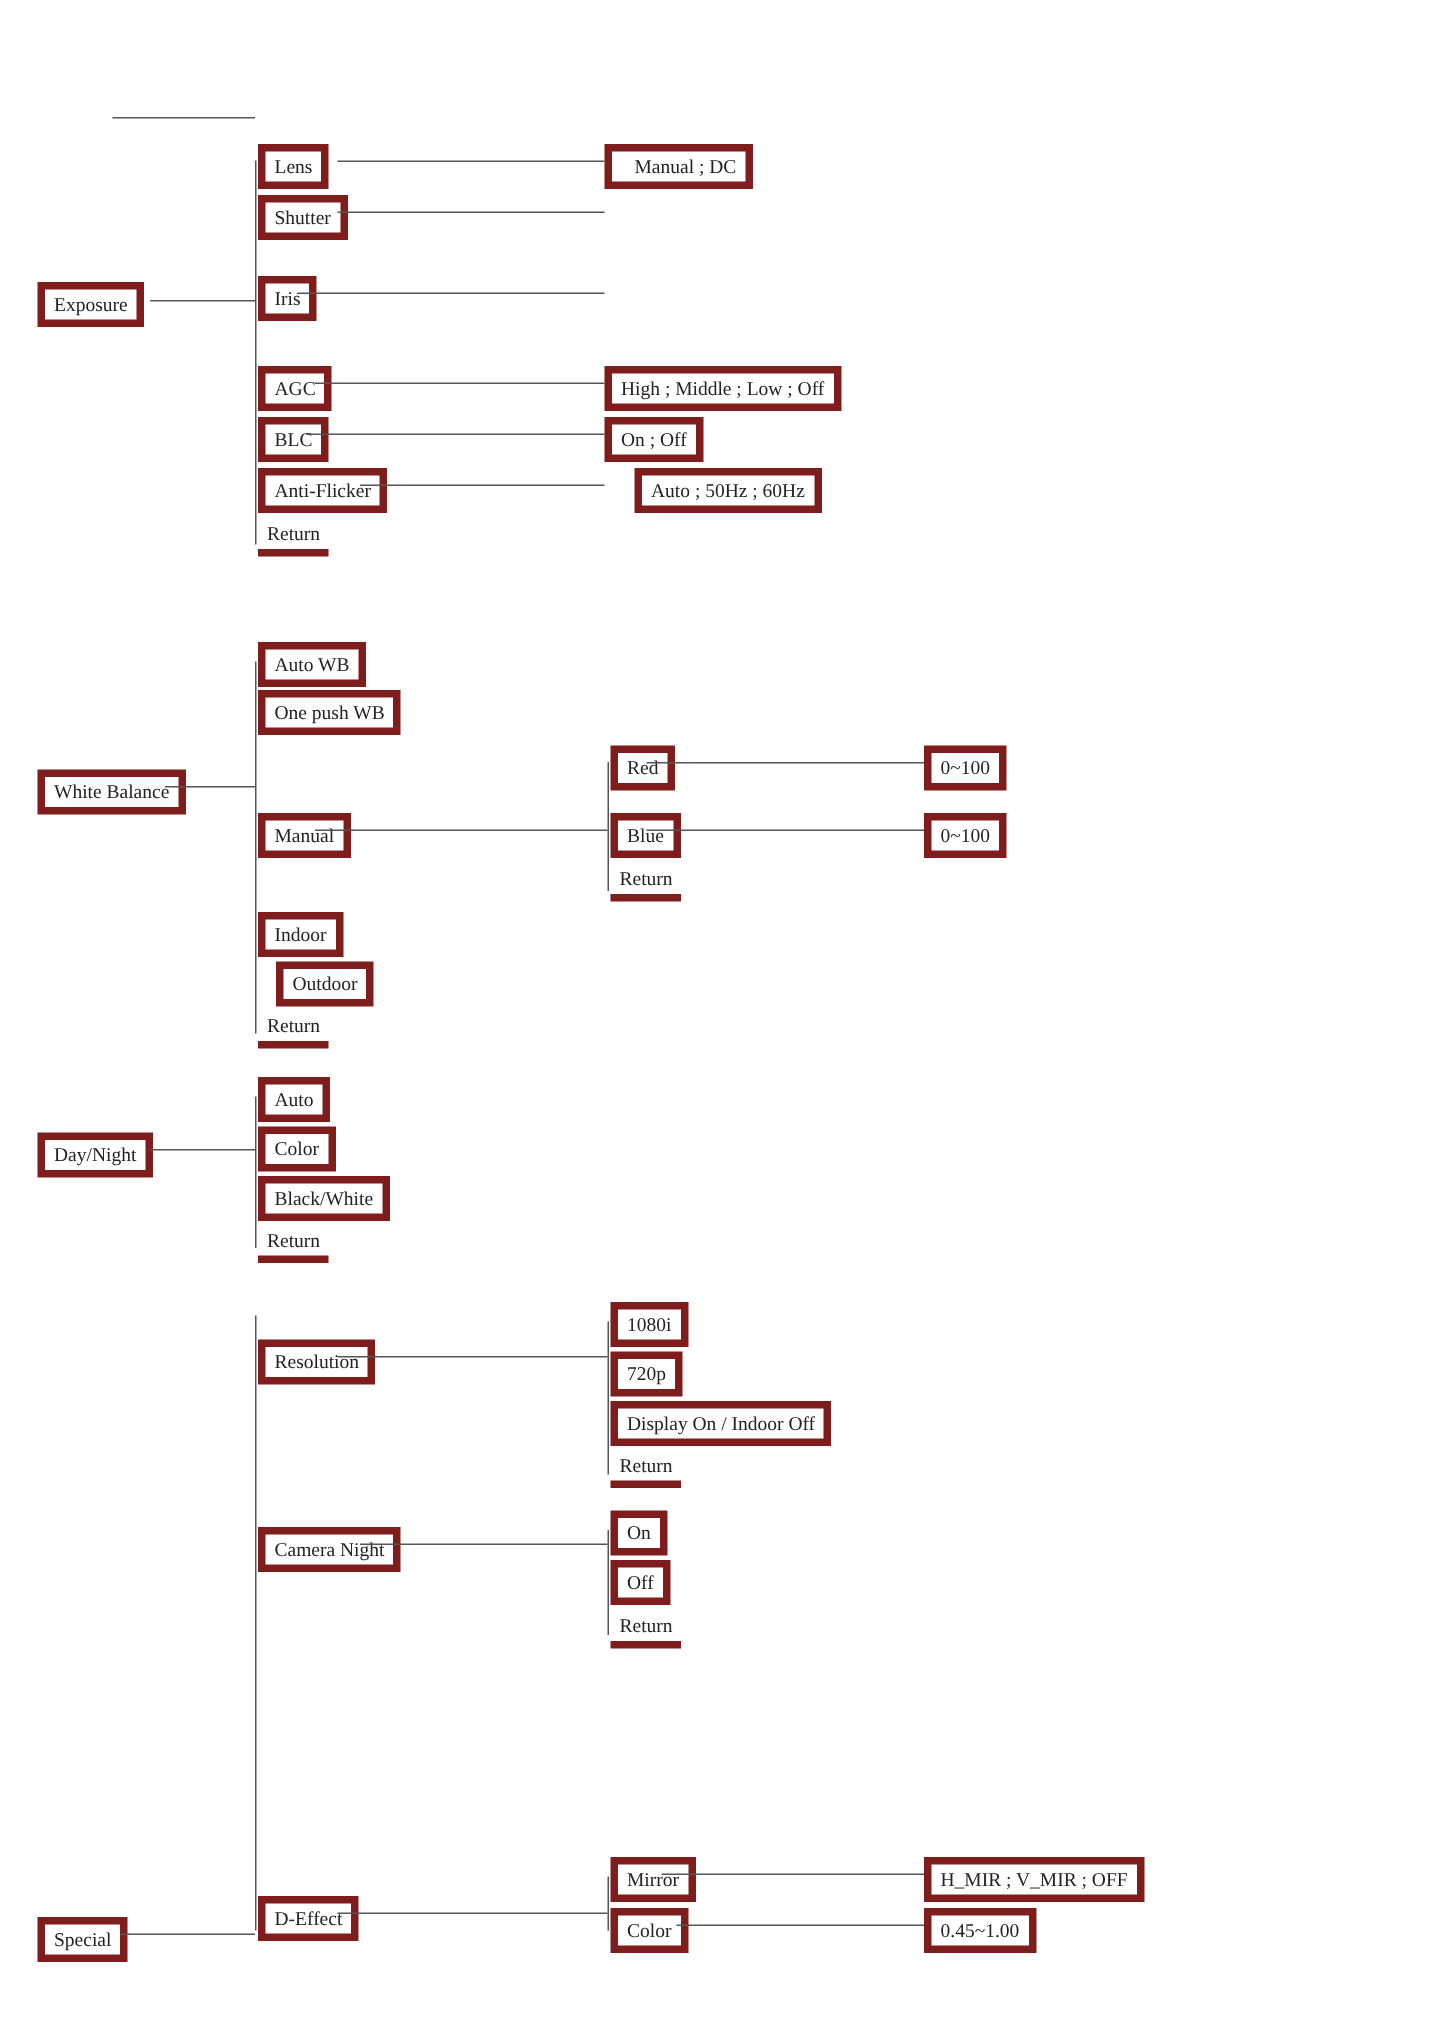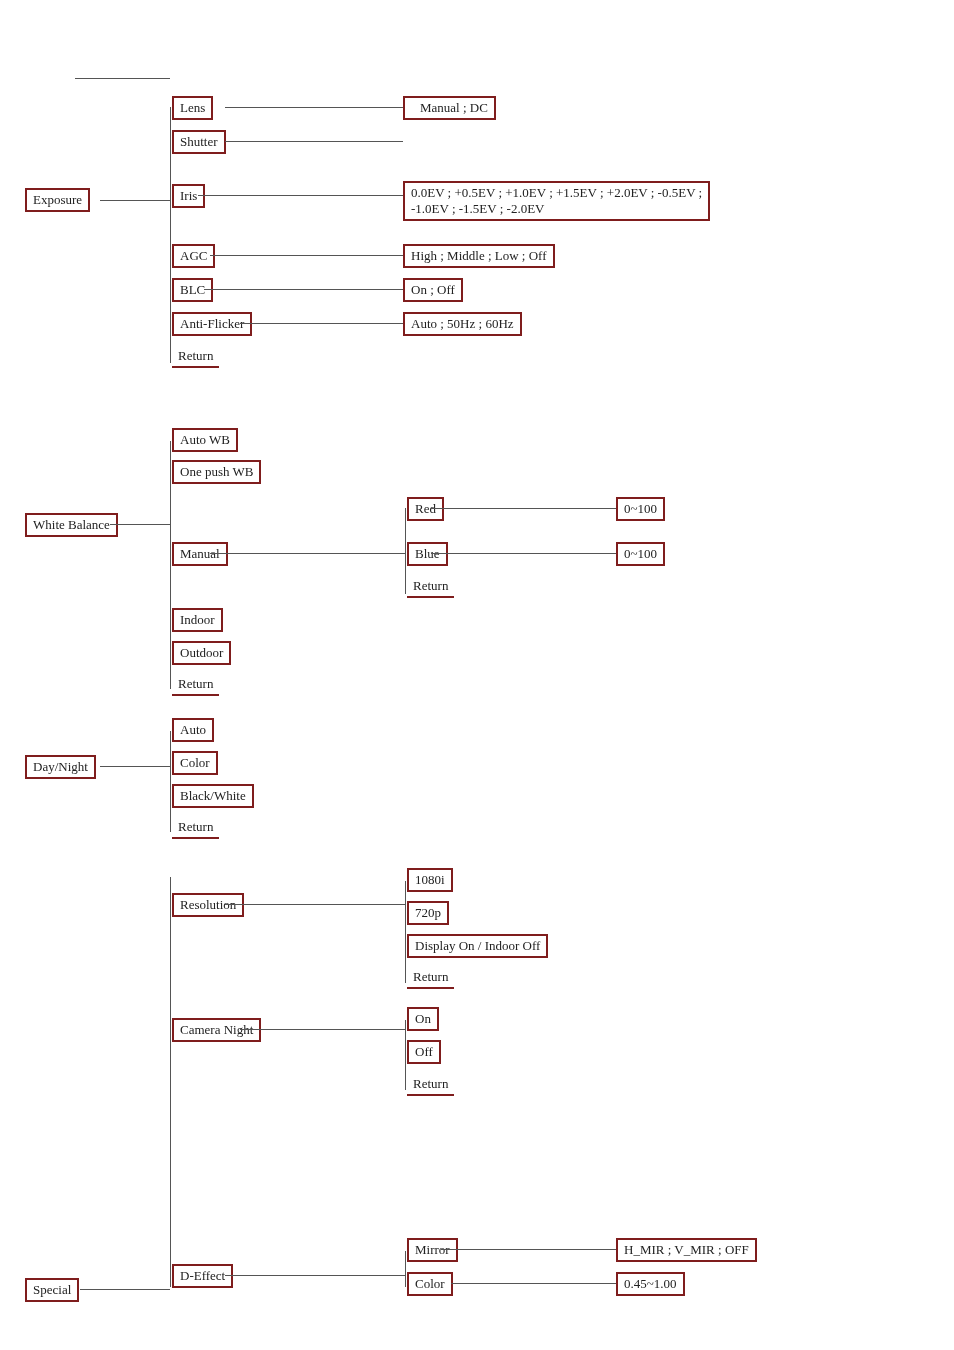--- a/index.html
+++ b/index.html
@@ -12,21 +12,21 @@
       min-height: 1350px;
       position: relative;
     }
     .diagram {
       position: relative;
       width: 954px;
       min-height: 1350px;
     }
     .node {
       position: absolute;
-      border: 2px solid #7f1d1d;
+      border: 5px solid #7f1d1d;
       padding: 2px 6px;
       background: #fff;
       white-space: nowrap;
     }
     .line-h {
       position: absolute;
       border-top: 1px solid #555;
       height: 0;
     }
     .line-v {
@@ -52,33 +52,32 @@
   <div class="line-h" style="left:225px; top:107px; width:178px;"></div>
   <div class="node" style="left:403px; top:96px;padding-left:15px;">Manual ; DC</div>
 
   <div class="node" style="left:172px; top:130px;">Shutter</div>
   <div class="line-h" style="left:225px; top:141px; width:178px;"></div>
 
 
   <div class="node" style="left:172px; top:184px;">Iris</div>
   <div class="line-h" style="left:198px; top:195px; width:205px;"></div>
 
-  <div class="node" style="left:403px; top:181px; white-space:normal; max-width:370px;">0.0EV ; +0.5EV ; +1.0EV ; +1.5EV ; +2.0EV ; -0.5EV ;<br>-1.0EV ; -1.5EV ; -2.0EV</div>
 
   <div class="node" style="left:172px; top:244px;">AGC</div>
   <div class="line-h" style="left:210px; top:255px; width:193px;"></div>
   <div class="node" style="left:403px; top:244px;">High ; Middle ; Low ; Off</div>
 
   <div class="node" style="left:172px; top:278px;">BLC</div>
   <div class="line-h" style="left:204px; top:289px; width:199px;"></div>
   <div class="node" style="left:403px; top:278px;">On ; Off</div>
 
   <div class="node" style="left:172px; top:312px;">Anti-Flicker</div>
   <div class="line-h" style="left:240px; top:323px; width:163px;"></div>
-  <div class="node" style="left:403px; top:312px;">Auto ; 50Hz ; 60Hz</div>
+  <div class="node" style="left:423px; top:312px;">Auto ; 50Hz ; 60Hz</div>
 
   <div class="node" style="left:172px; top:346px; border-top:none; border-right:none; border-left:none;">Return</div>
 
   <div class="node" style="left:25px; top:513px;">White Balance</div>
   <div class="line-h" style="left:110px; top:524px; width:60px;"></div>
 
   <div class="line-v" style="left:170px; top:441px; height:248px;"></div>
 
   <div class="node" style="left:172px; top:428px;">Auto WB</div>
 
@@ -95,21 +94,21 @@
   <div class="node" style="left:616px; top:497px;">0~100</div>
 
   <div class="node" style="left:407px; top:542px;">Blue</div>
   <div class="line-h" style="left:431px; top:553px; width:185px;"></div>
   <div class="node" style="left:616px; top:542px;">0~100</div>
 
   <div class="node" style="left:407px; top:576px; border-top:none; border-right:none; border-left:none;">Return</div>
 
   <div class="node" style="left:172px; top:608px;">Indoor</div>
 
-  <div class="node" style="left:172px; top:641px;">Outdoor</div>
+  <div class="node" style="left:184px; top:641px;">Outdoor</div>
 
   <div class="node" style="left:172px; top:674px; border-top:none; border-right:none; border-left:none;">Return</div>
 
   <div class="node" style="left:25px; top:755px;">Day/Night</div>
   <div class="line-h" style="left:100px; top:766px; width:70px;"></div>
 
   <div class="line-v" style="left:170px; top:731px; height:101px;"></div>
 
   <div class="node" style="left:172px; top:718px;">Auto</div>
 

